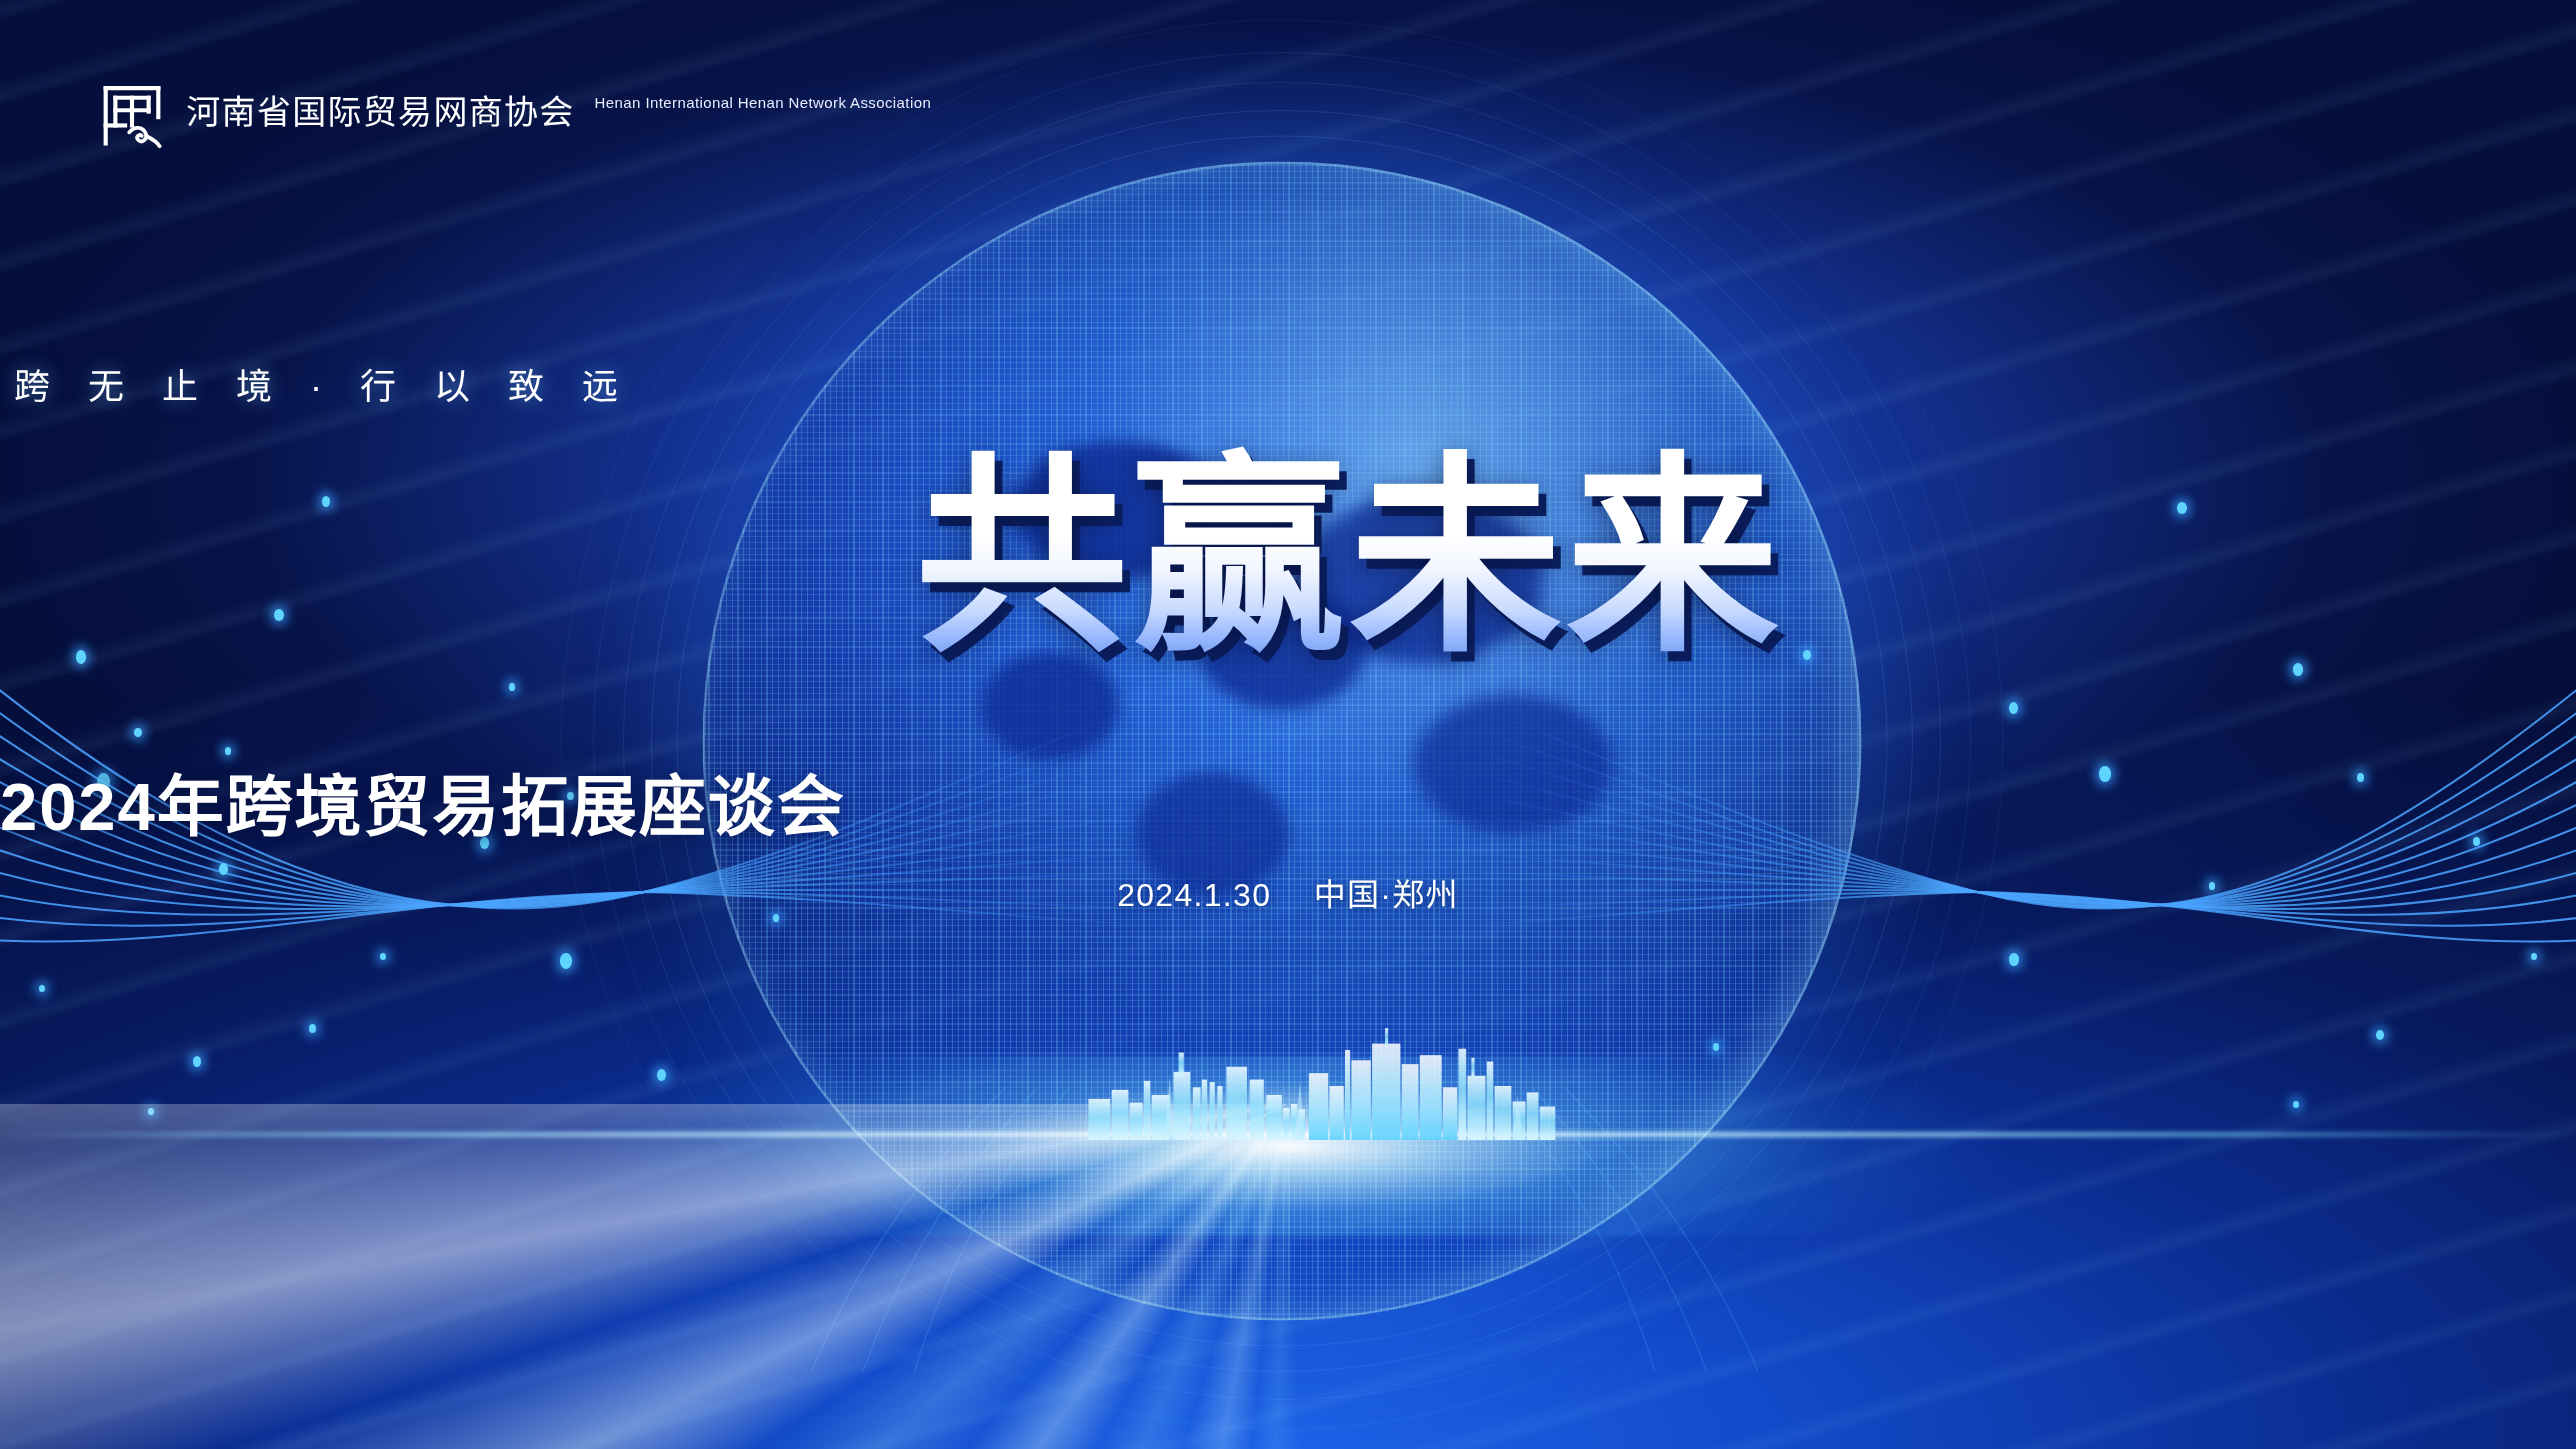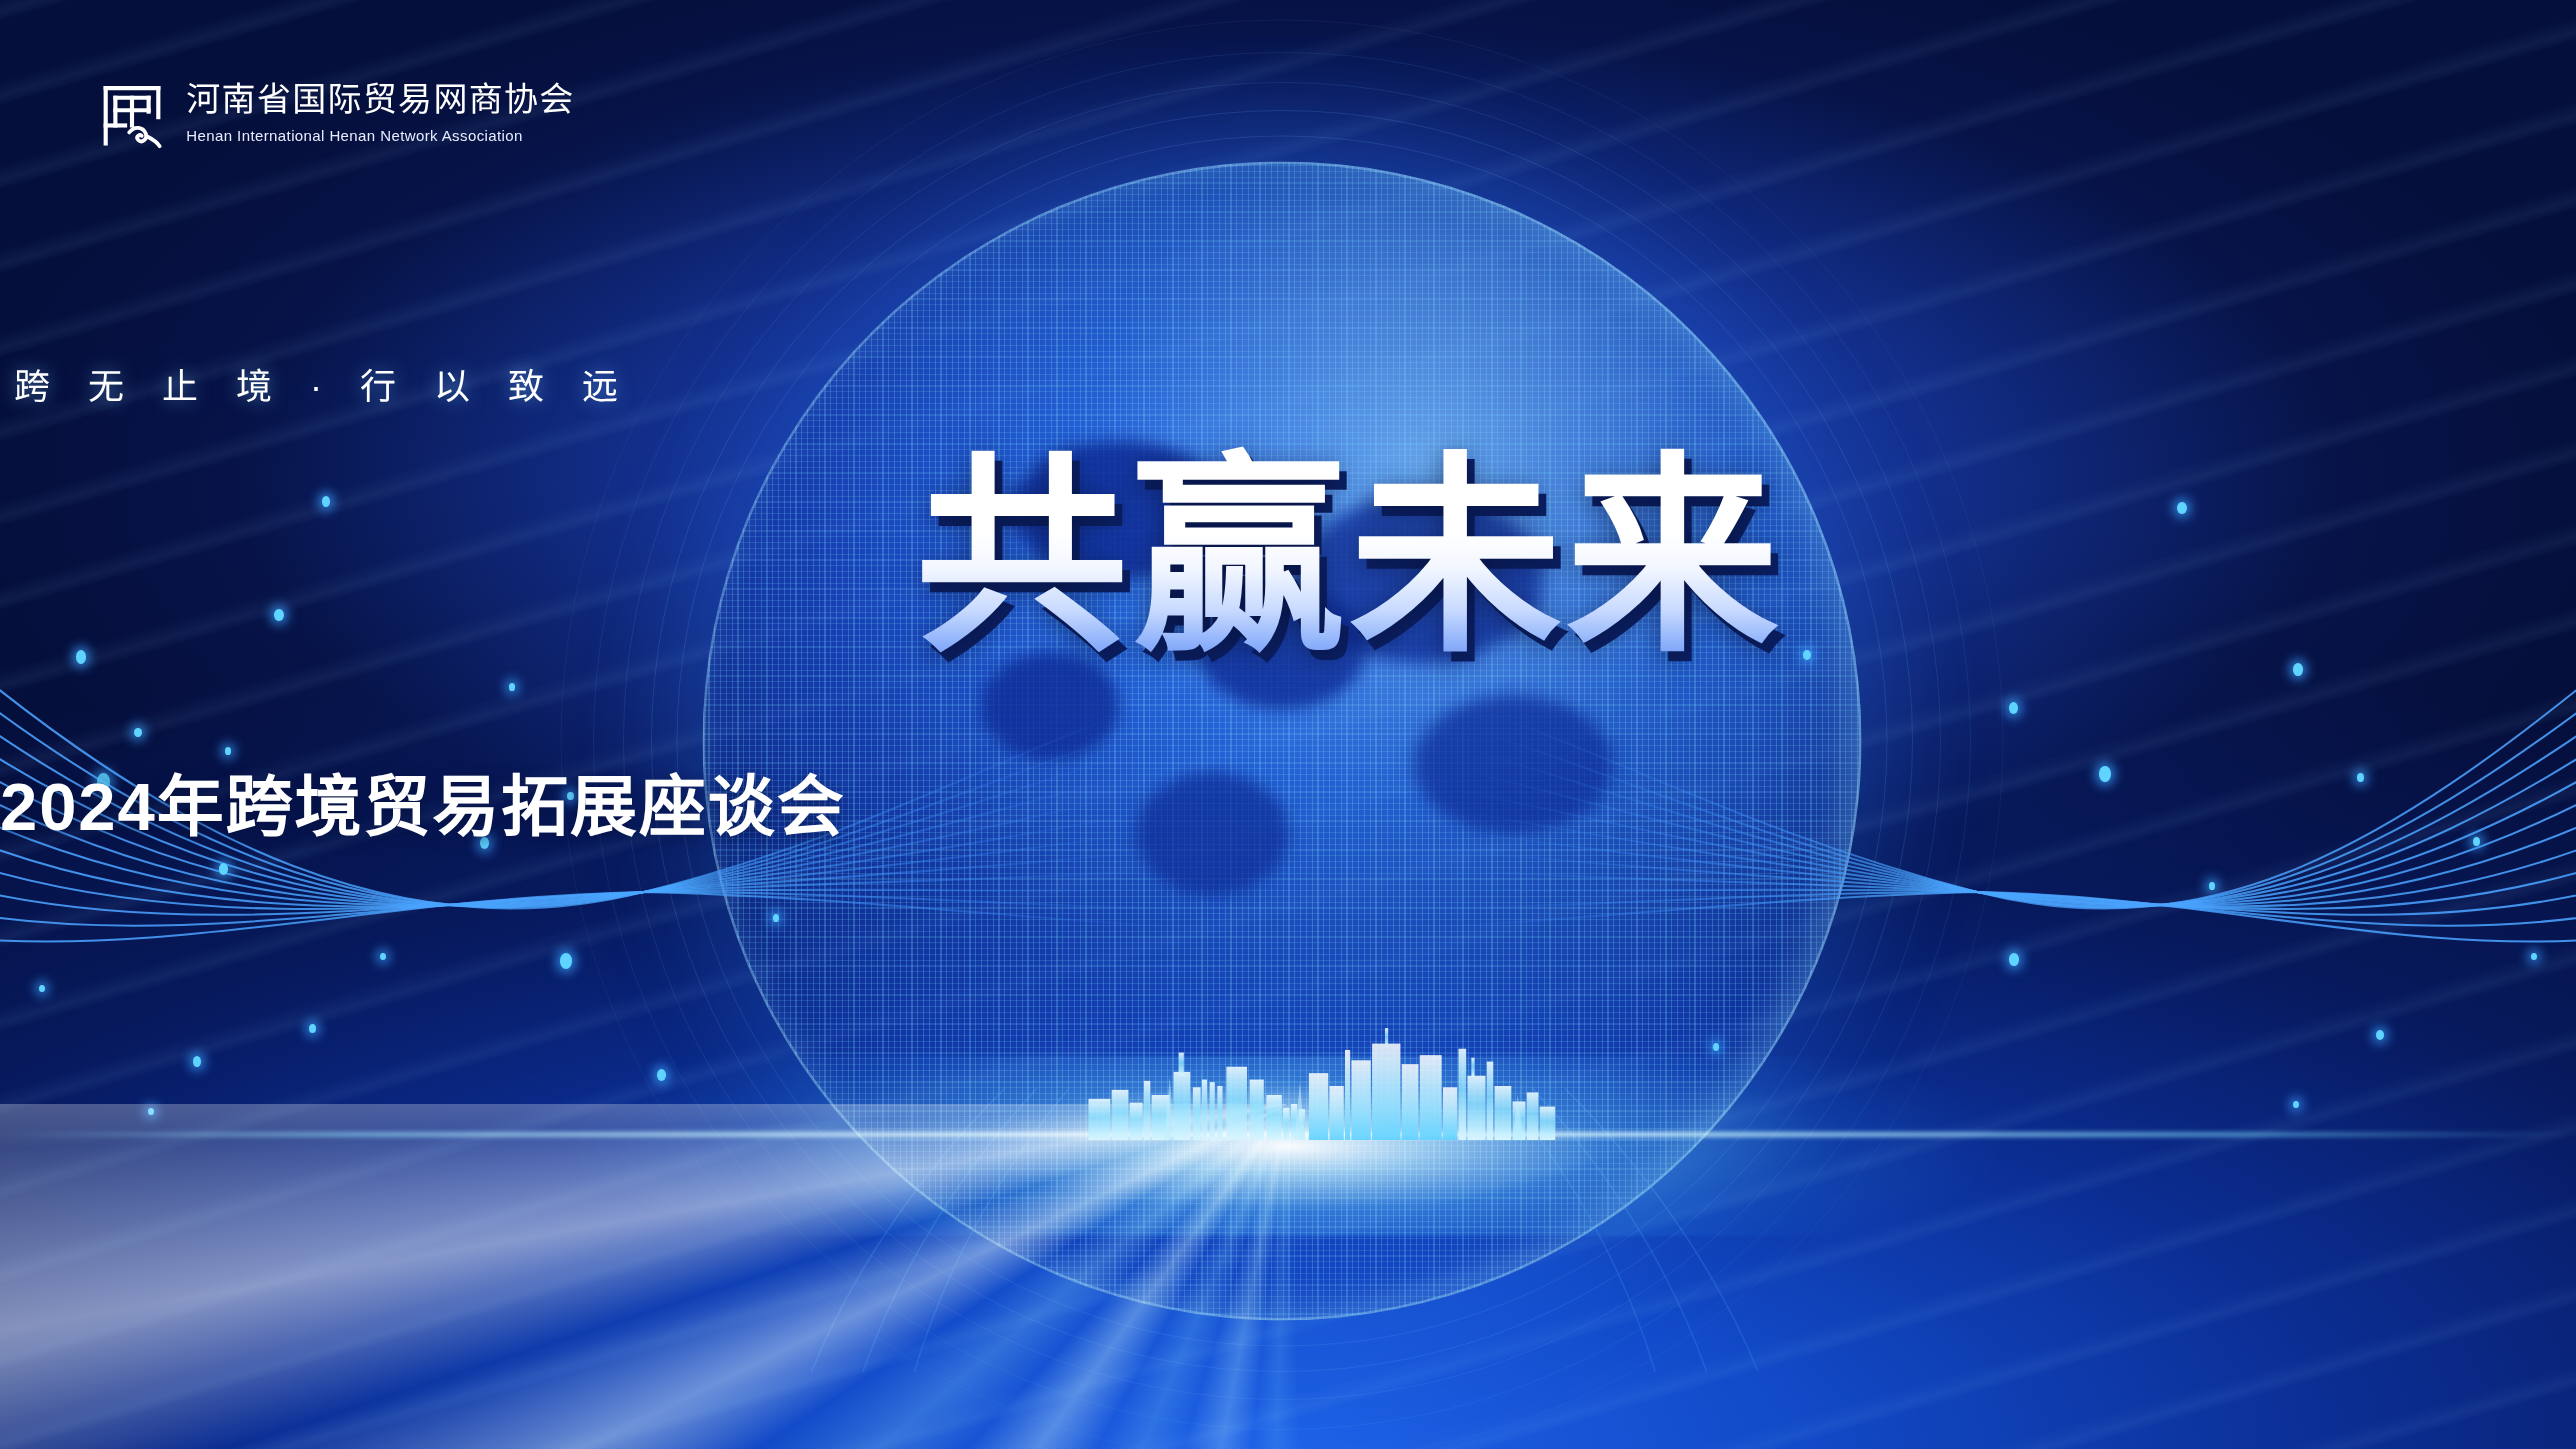--- a/index.html
+++ b/index.html
@@ -121,21 +121,21 @@
     filter:blur(1.9px); mix-blend-mode:screen;
   }
 
   
   .city{ position:absolute; left:1082px; top:1005px; width:477px; height:135px; }
   .city svg{ width:100%; height:100%; display:block; }
 
   
   .logo{ position:absolute; left:97px; top:77px; display:flex; align-items:center; gap:19.3px; }
   .logo-mark{ width:70px; height:72px; flex:0 0 auto; }
-  .logo-text{ display:flex; flex-direction:column; gap:10px; }
+  .logo-text{ display:flex; gap:20px; }
   .logo-cn{ font-size:34px; color:#fff; letter-spacing:1.3px; line-height:1.05; white-space:nowrap; }
   .logo-en{ font-size:15px; color:#e8eeff; letter-spacing:0.4px; line-height:1.05; white-space:nowrap; }
 
   
   .tagline{
     position:absolute; left:0; right:0; top:357px; text-align:left;
     font-size:36px; color:#ffffff; letter-spacing:14px;
     text-indent:14px; font-weight:400;
     text-shadow:0 0 16.7px rgba(120,200,255,.55);
   }
@@ -383,15 +383,20 @@
   <div class="headline">
     <span class="hl-gap"></span>
     <span class="hl-seg">
       <span class="hl-shadow">共赢未来</span>
       <span class="hl-face">共赢未来</span>
     </span>
   </div>
 
   <div class="subtitle">2024年跨境贸易拓展座谈会</div>
 
+  <div class="meta">
+    <span>2024.1.30</span>
+    <span class="gap"></span>
+    <span>中国·郑州</span>
+  </div>
 
 </div>
 
 
 </body></html>

